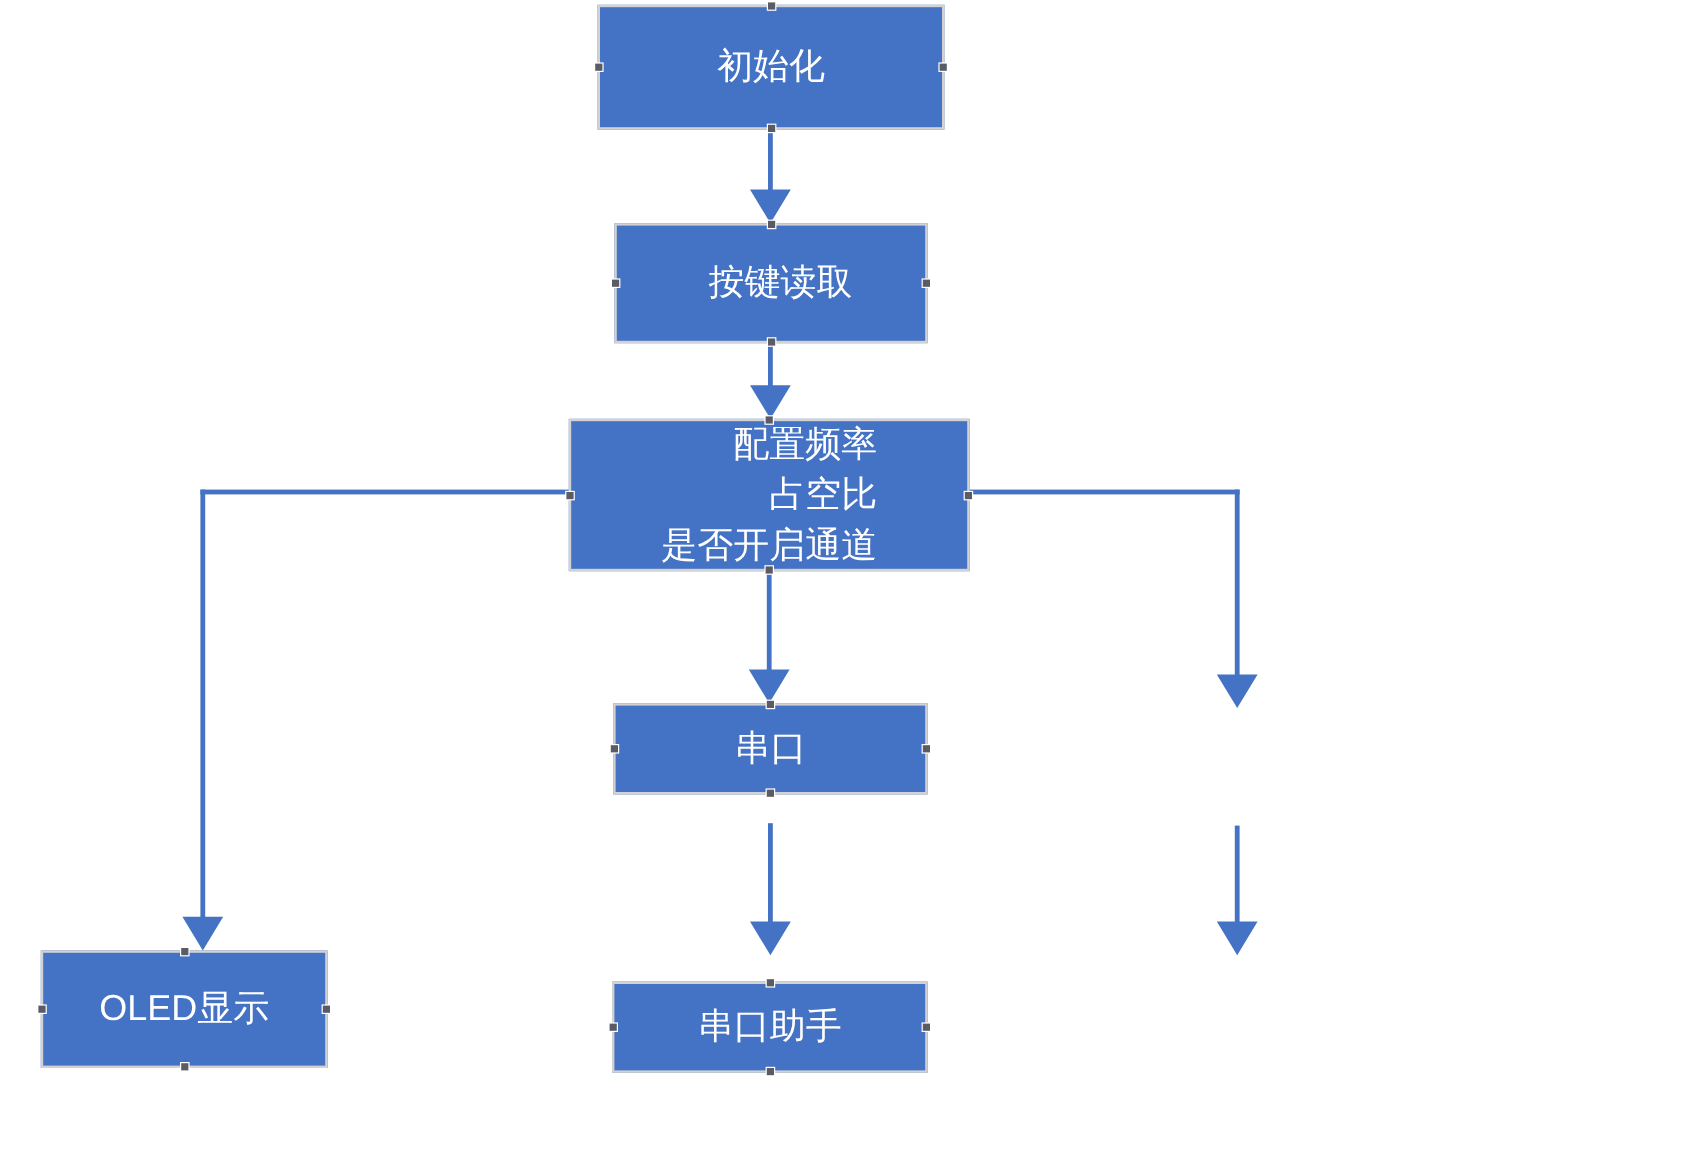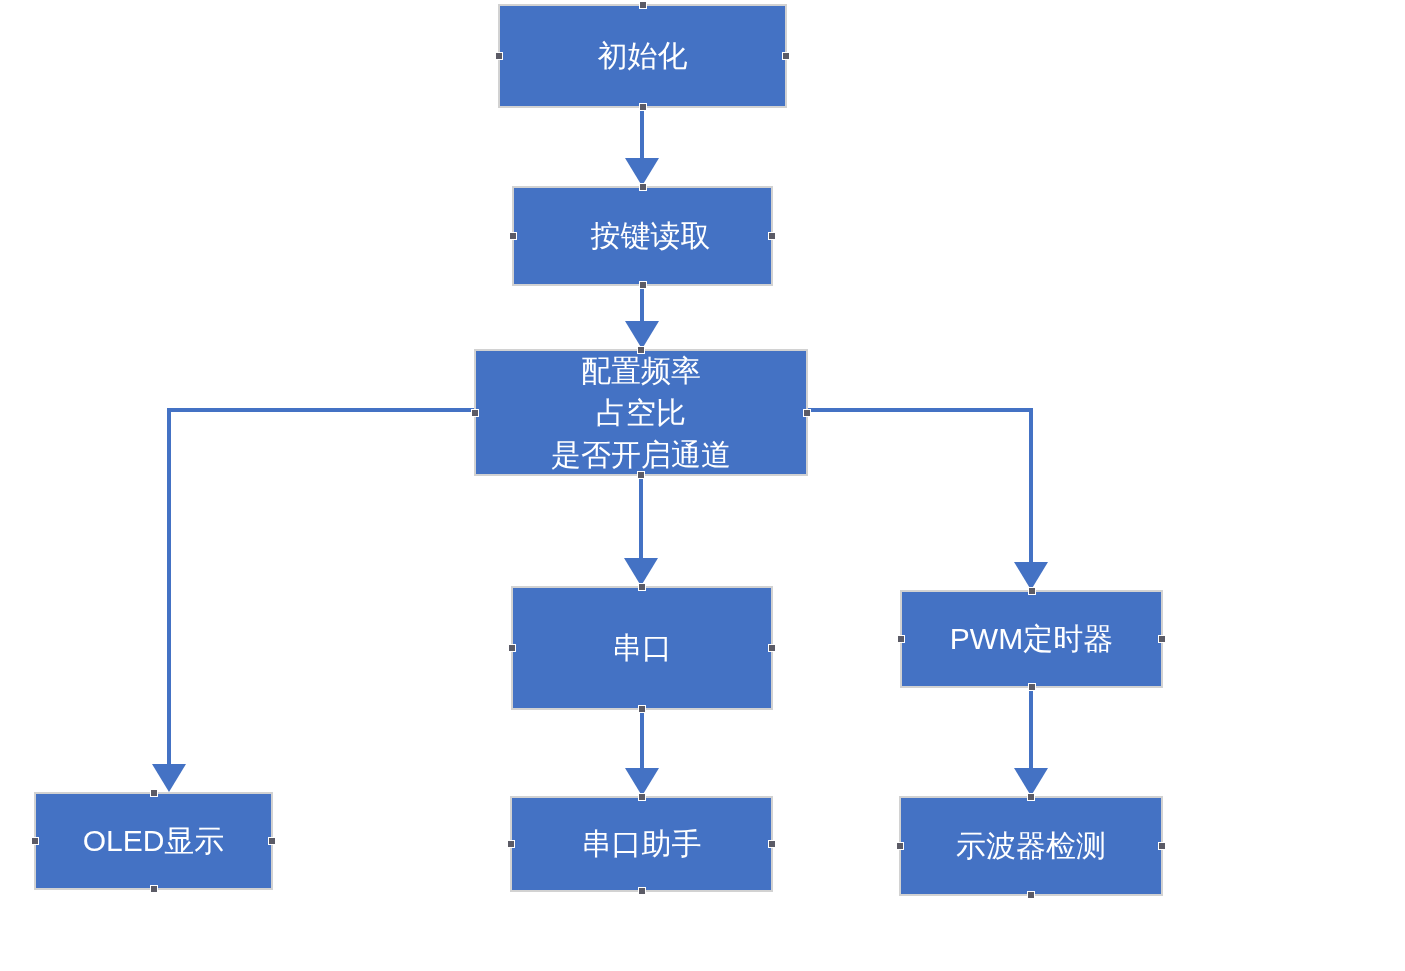--- a/index.html
+++ b/index.html
@@ -22,21 +22,21 @@
     border: 2px solid var(--node-border, #d2d2d2);
     display: flex;
     align-items: center;
     justify-content: center;
     z-index: 2;
   }
   .node-label {
     color: var(--node-text, #ffffff);
     font-size: 30px;
     line-height: 42px;
-    text-align: center;
+    text-align: right;
     white-space: pre-line;
     user-select: none;
   }
   .seg {
     position: absolute;
     background: var(--connector, #4472c4);
     z-index: 1;
   }
   .arrow-down {
     position: absolute;
@@ -84,59 +84,45 @@
   <div class="node" style="left:474px; top:349px; width:334px; height:127px;">
     <span class="node-label">配置频率
 占空比
 是否开启通道</span>
   <div class="handle handle-top"></div>
       <div class="handle handle-right"></div>
       <div class="handle handle-bottom"></div>
       <div class="handle handle-left"></div>
     </div>
 
-  <div class="node" style="left:511px; top:586px; width:262px; height:124px;">
+  <div class="node" style="left:511px; top:586px; width:262px; height:76px;">
     <span class="node-label">串口</span>
   <div class="handle handle-top"></div>
       <div class="handle handle-right"></div>
       <div class="handle handle-bottom"></div>
       <div class="handle handle-left"></div>
     </div>
 
-  <div class="node" style="left:900px; top:590px; width:263px; height:98px;">
-    <span class="node-label">PWM定时器</span>
-  <div class="handle handle-top"></div>
-      <div class="handle handle-right"></div>
-      <div class="handle handle-bottom"></div>
-      <div class="handle handle-left"></div>
-    </div>
 
   <div class="node" style="left:34px; top:792px; width:239px; height:98px;">
     <span class="node-label">OLED显示</span>
   <div class="handle handle-top"></div>
       <div class="handle handle-right"></div>
       <div class="handle handle-bottom"></div>
       <div class="handle handle-left"></div>
     </div>
 
-  <div class="node" style="left:510px; top:796px; width:263px; height:96px;">
+  <div class="node" style="left:510px; top:818px; width:263px; height:76px;">
     <span class="node-label">串口助手</span>
   <div class="handle handle-top"></div>
       <div class="handle handle-right"></div>
       <div class="handle handle-bottom"></div>
       <div class="handle handle-left"></div>
     </div>
 
-  <div class="node" style="left:899px; top:796px; width:264px; height:100px;">
-    <span class="node-label">示波器检测</span>
-  <div class="handle handle-top"></div>
-      <div class="handle handle-right"></div>
-      <div class="handle handle-bottom"></div>
-      <div class="handle handle-left"></div>
-    </div>
 
   <div class="seg" style="left:640px; top:108px; width:4px; height:56px;"></div>
   <div class="arrow-down" style="left:625px; top:158px;"></div>
 
   <div class="seg" style="left:640px; top:286px; width:4px; height:40px;"></div>
   <div class="arrow-down" style="left:625px; top:321px;"></div>
 
   <div class="seg" style="left:167px; top:408px; width:307px; height:4px;"></div>
   <div class="seg" style="left:167px; top:408px; width:4px; height:360px;"></div>
   <div class="arrow-down" style="left:152px; top:764px;"></div>

